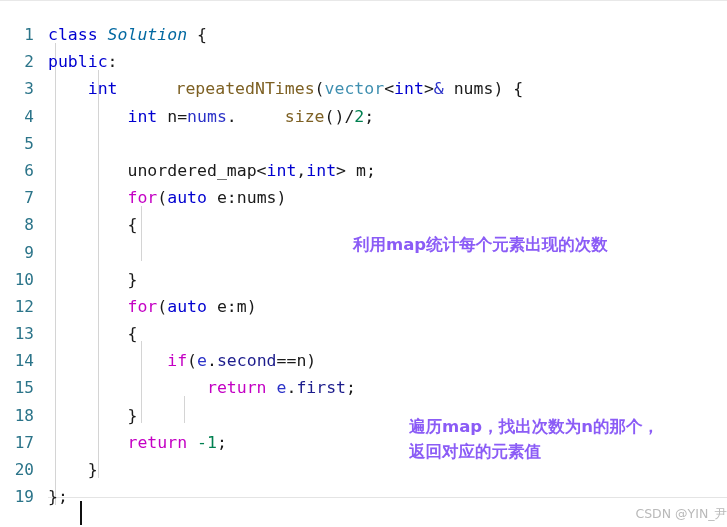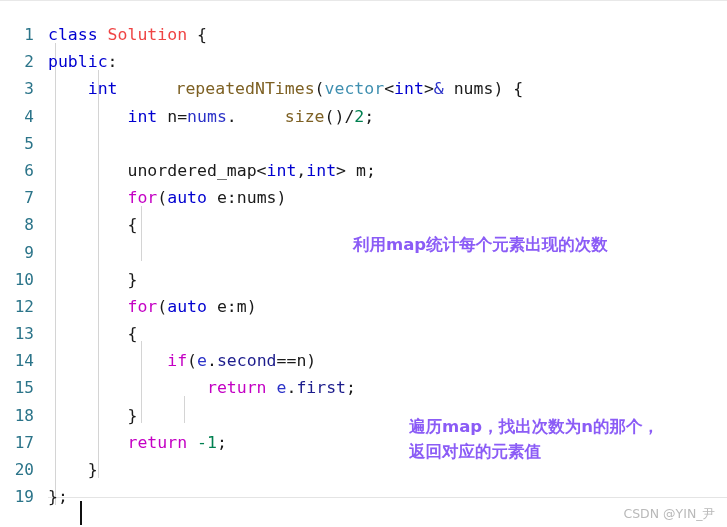--- a/index.html
+++ b/index.html
@@ -53,21 +53,21 @@
 
   .linetext {
     position: absolute;
     left: 48px;
     top: 0;
     color: #1a1a1a;
   }
 
   
   .kw      { color: #0000d0; }            
-  .type    { color: #ef4444; }            
+  .type    { color: #0369a1; font-style: italic; }            
   .fn      { color: #7d6023; margin-left: 48px; }            
   .ctrl    { color: #c400c4; }            
   .num     { color: #008050; }            
   .var     { color: #2b32c8; }            
   .mem     { color: #1c1c8c; }            
   .plain   { color: #1a1a1a; }
   .stdtype { color: #3f8fb0; }
 
   
   .guide {
@@ -98,21 +98,21 @@
     font-size: 16.5px;
     font-weight: 600;
     white-space: pre;
     line-height: 25px;
     margin-top: 33px;
   }
 
   
   .watermark {
     position: absolute;
-    right: 12px;
+    right: 0;
     bottom: 4px;
     color: #b9b9b9;
     font-family: "DejaVu Sans", "Liberation Sans", sans-serif;
     font-size: 12.5px;
     white-space: pre;
   }
 </style>
 </head>
 <body>
 

